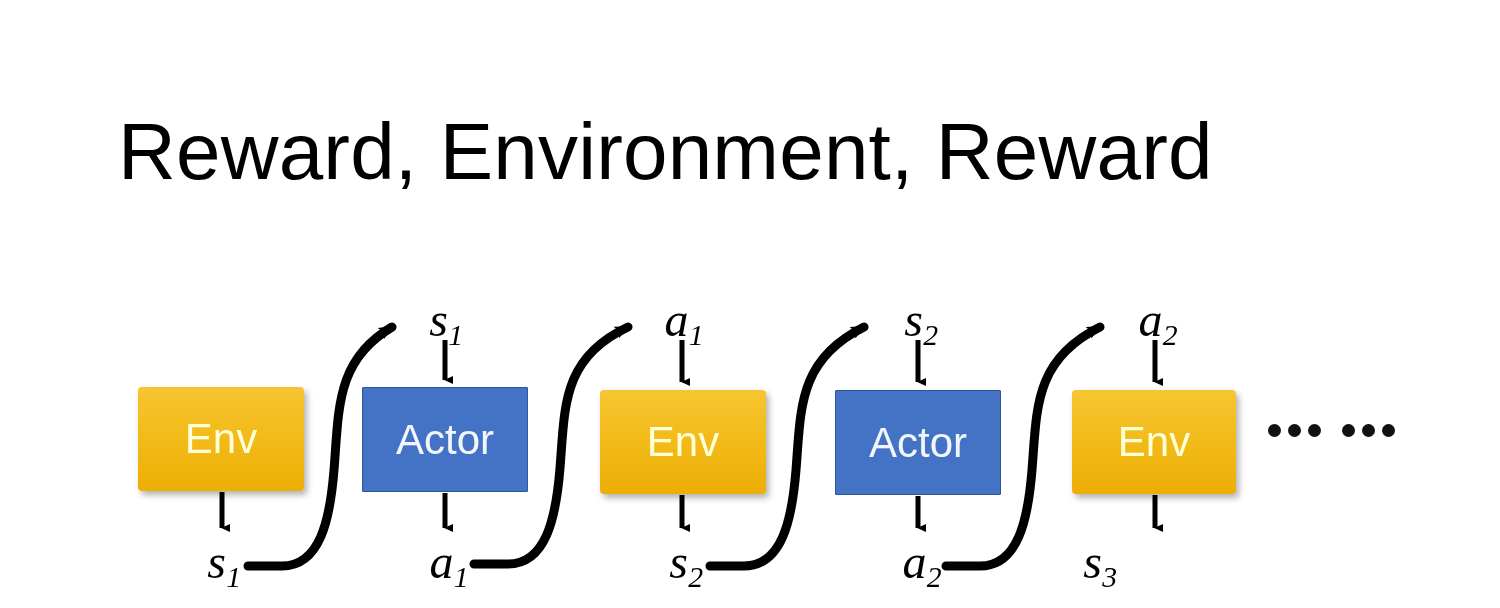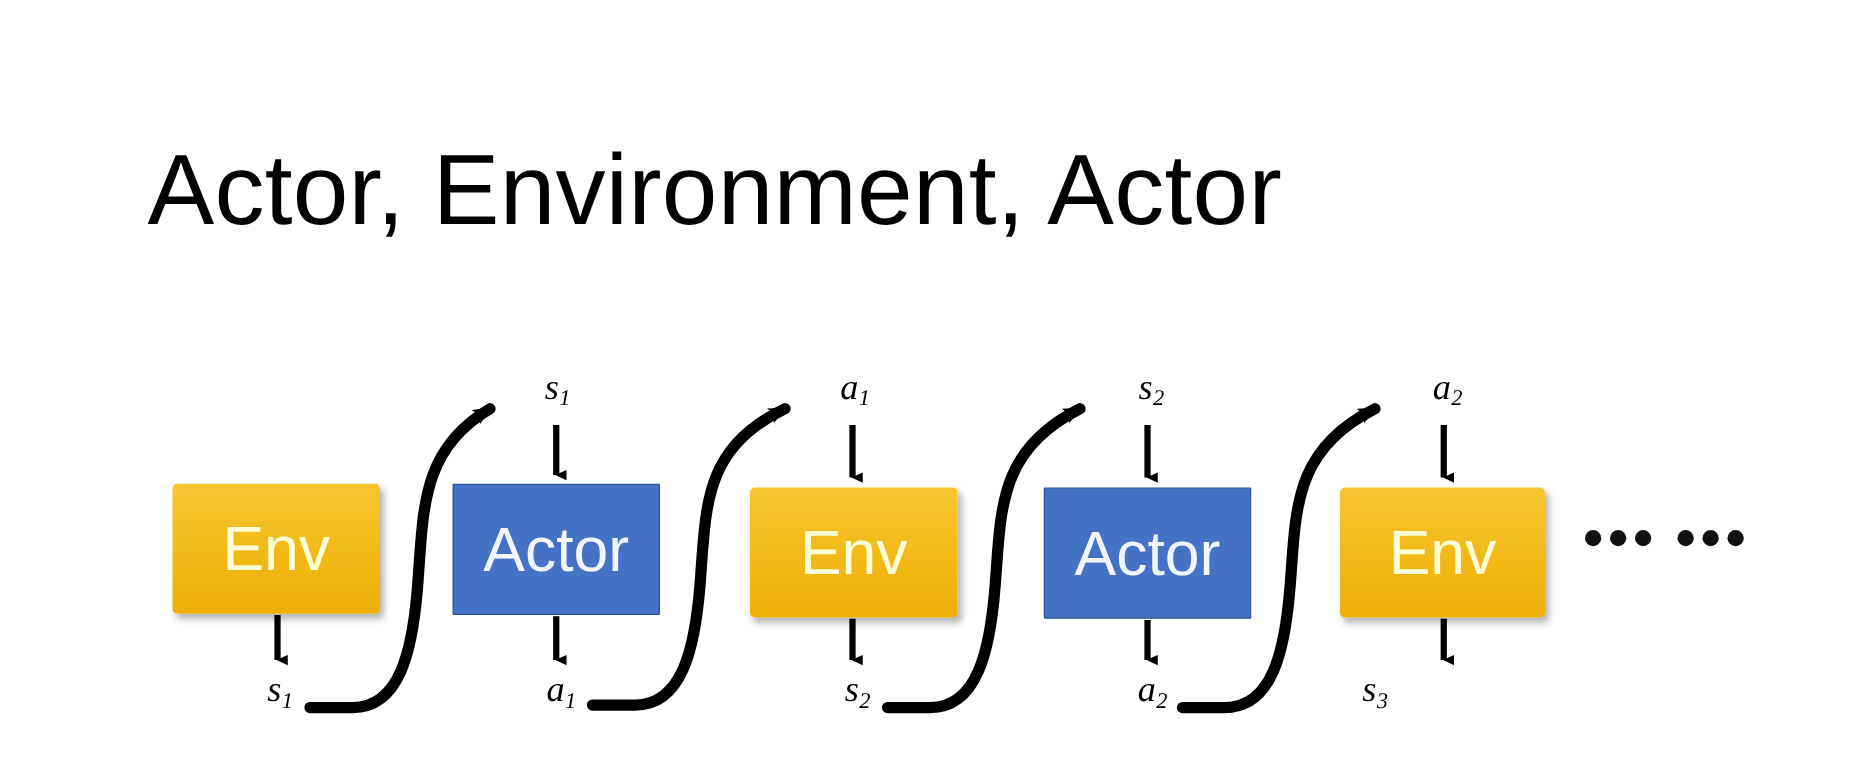--- a/index.html
+++ b/index.html
@@ -37,41 +37,41 @@
     height: 608px;
   }
   .node-box {
     position: absolute;
     box-sizing: border-box;
     display: flex;
     align-items: center;
     justify-content: center;
     font-family: "Liberation Sans", sans-serif;
     font-weight: 400;
-    font-size: 50px;
+    font-size: 42px;
     line-height: 1;
     color: #ffffe0;
   }
   .node-env {
     background: linear-gradient(to bottom, #f6c531 0%, #f3bc1c 42%, #edae06 100%);
     border-radius: 4px;
     box-shadow: 3px 4px 6px rgba(0,0,0,0.30);
     color: #ffffd8;
   }
   .node-actor {
     background: #4472c4;
     border: 1px solid #2f5597;
     border-radius: 1px;
     color: #f2f6fc;
   }
   .sym-label {
     position: absolute;
     font-family: "Liberation Serif", serif;
     font-style: italic;
-    font-size: 29px;
+    font-size: 48px;
     line-height: 1;
     color: #000000;
     white-space: nowrap;
     transform: translateX(-50%);
   }
   .sym-label sub {
     font-size: 0.62em;
     font-style: italic;
     vertical-align: baseline;
     position: relative;
@@ -96,21 +96,21 @@
   #ellipsis .gap {
     width: 7px;
     height: 1px;
   }
 </style>
 </head>
 <body>
 
 <div id="slide">
 
-  <div id="slide-title">Actor, Environment, Actor</div>
+  <div id="slide-title">Reward, Environment, Reward</div>
 
   <svg id="diagram" viewBox="0 0 1500 608" aria-hidden="true">
     <defs>
       <marker id="arrowhead-down" markerWidth="9" markerHeight="9" refX="4.5" refY="8.2" orient="auto" markerUnits="userSpaceOnUse">
         <path d="M 0.4 0 L 8.6 0 L 4.5 9 Z" fill="#000000"></path>
       </marker>
       <marker id="arrowhead-curve" markerWidth="16" markerHeight="14" refX="13" refY="7" orient="auto" markerUnits="userSpaceOnUse">
         <path d="M 0 0.6 L 15 7 L 0 13.4 L 3.4 7 Z" fill="#000000"></path>
       </marker>
     </defs>

